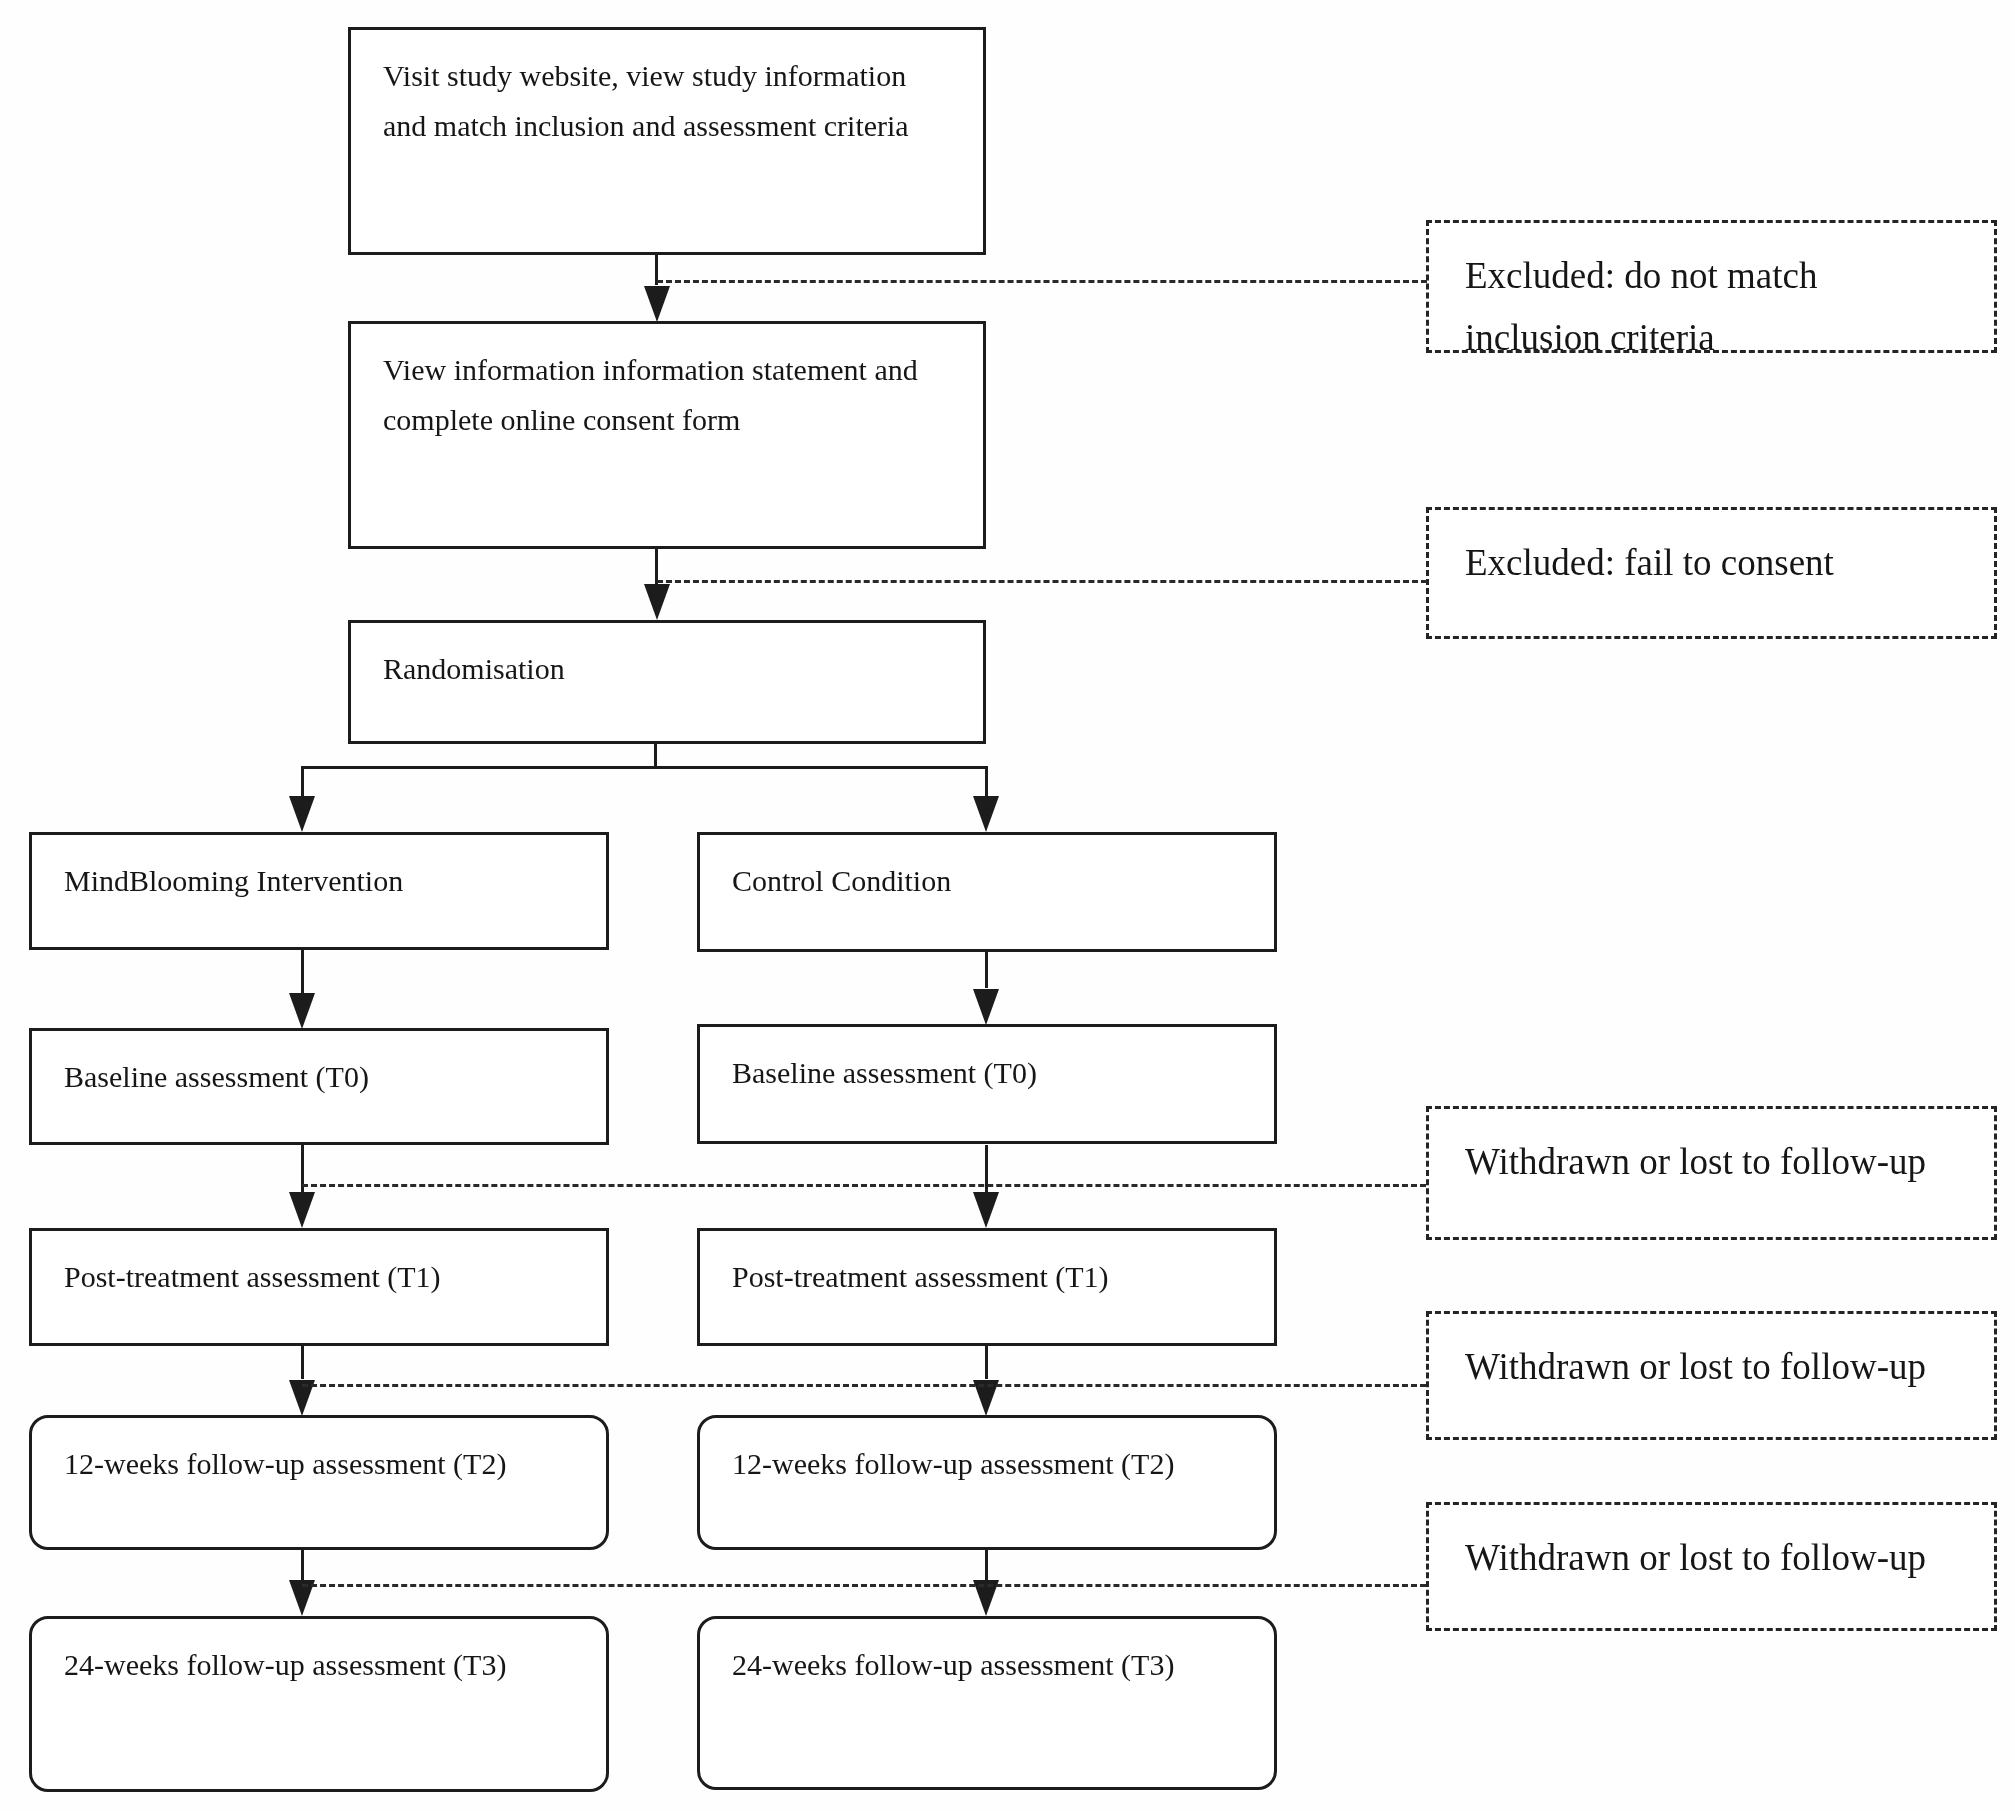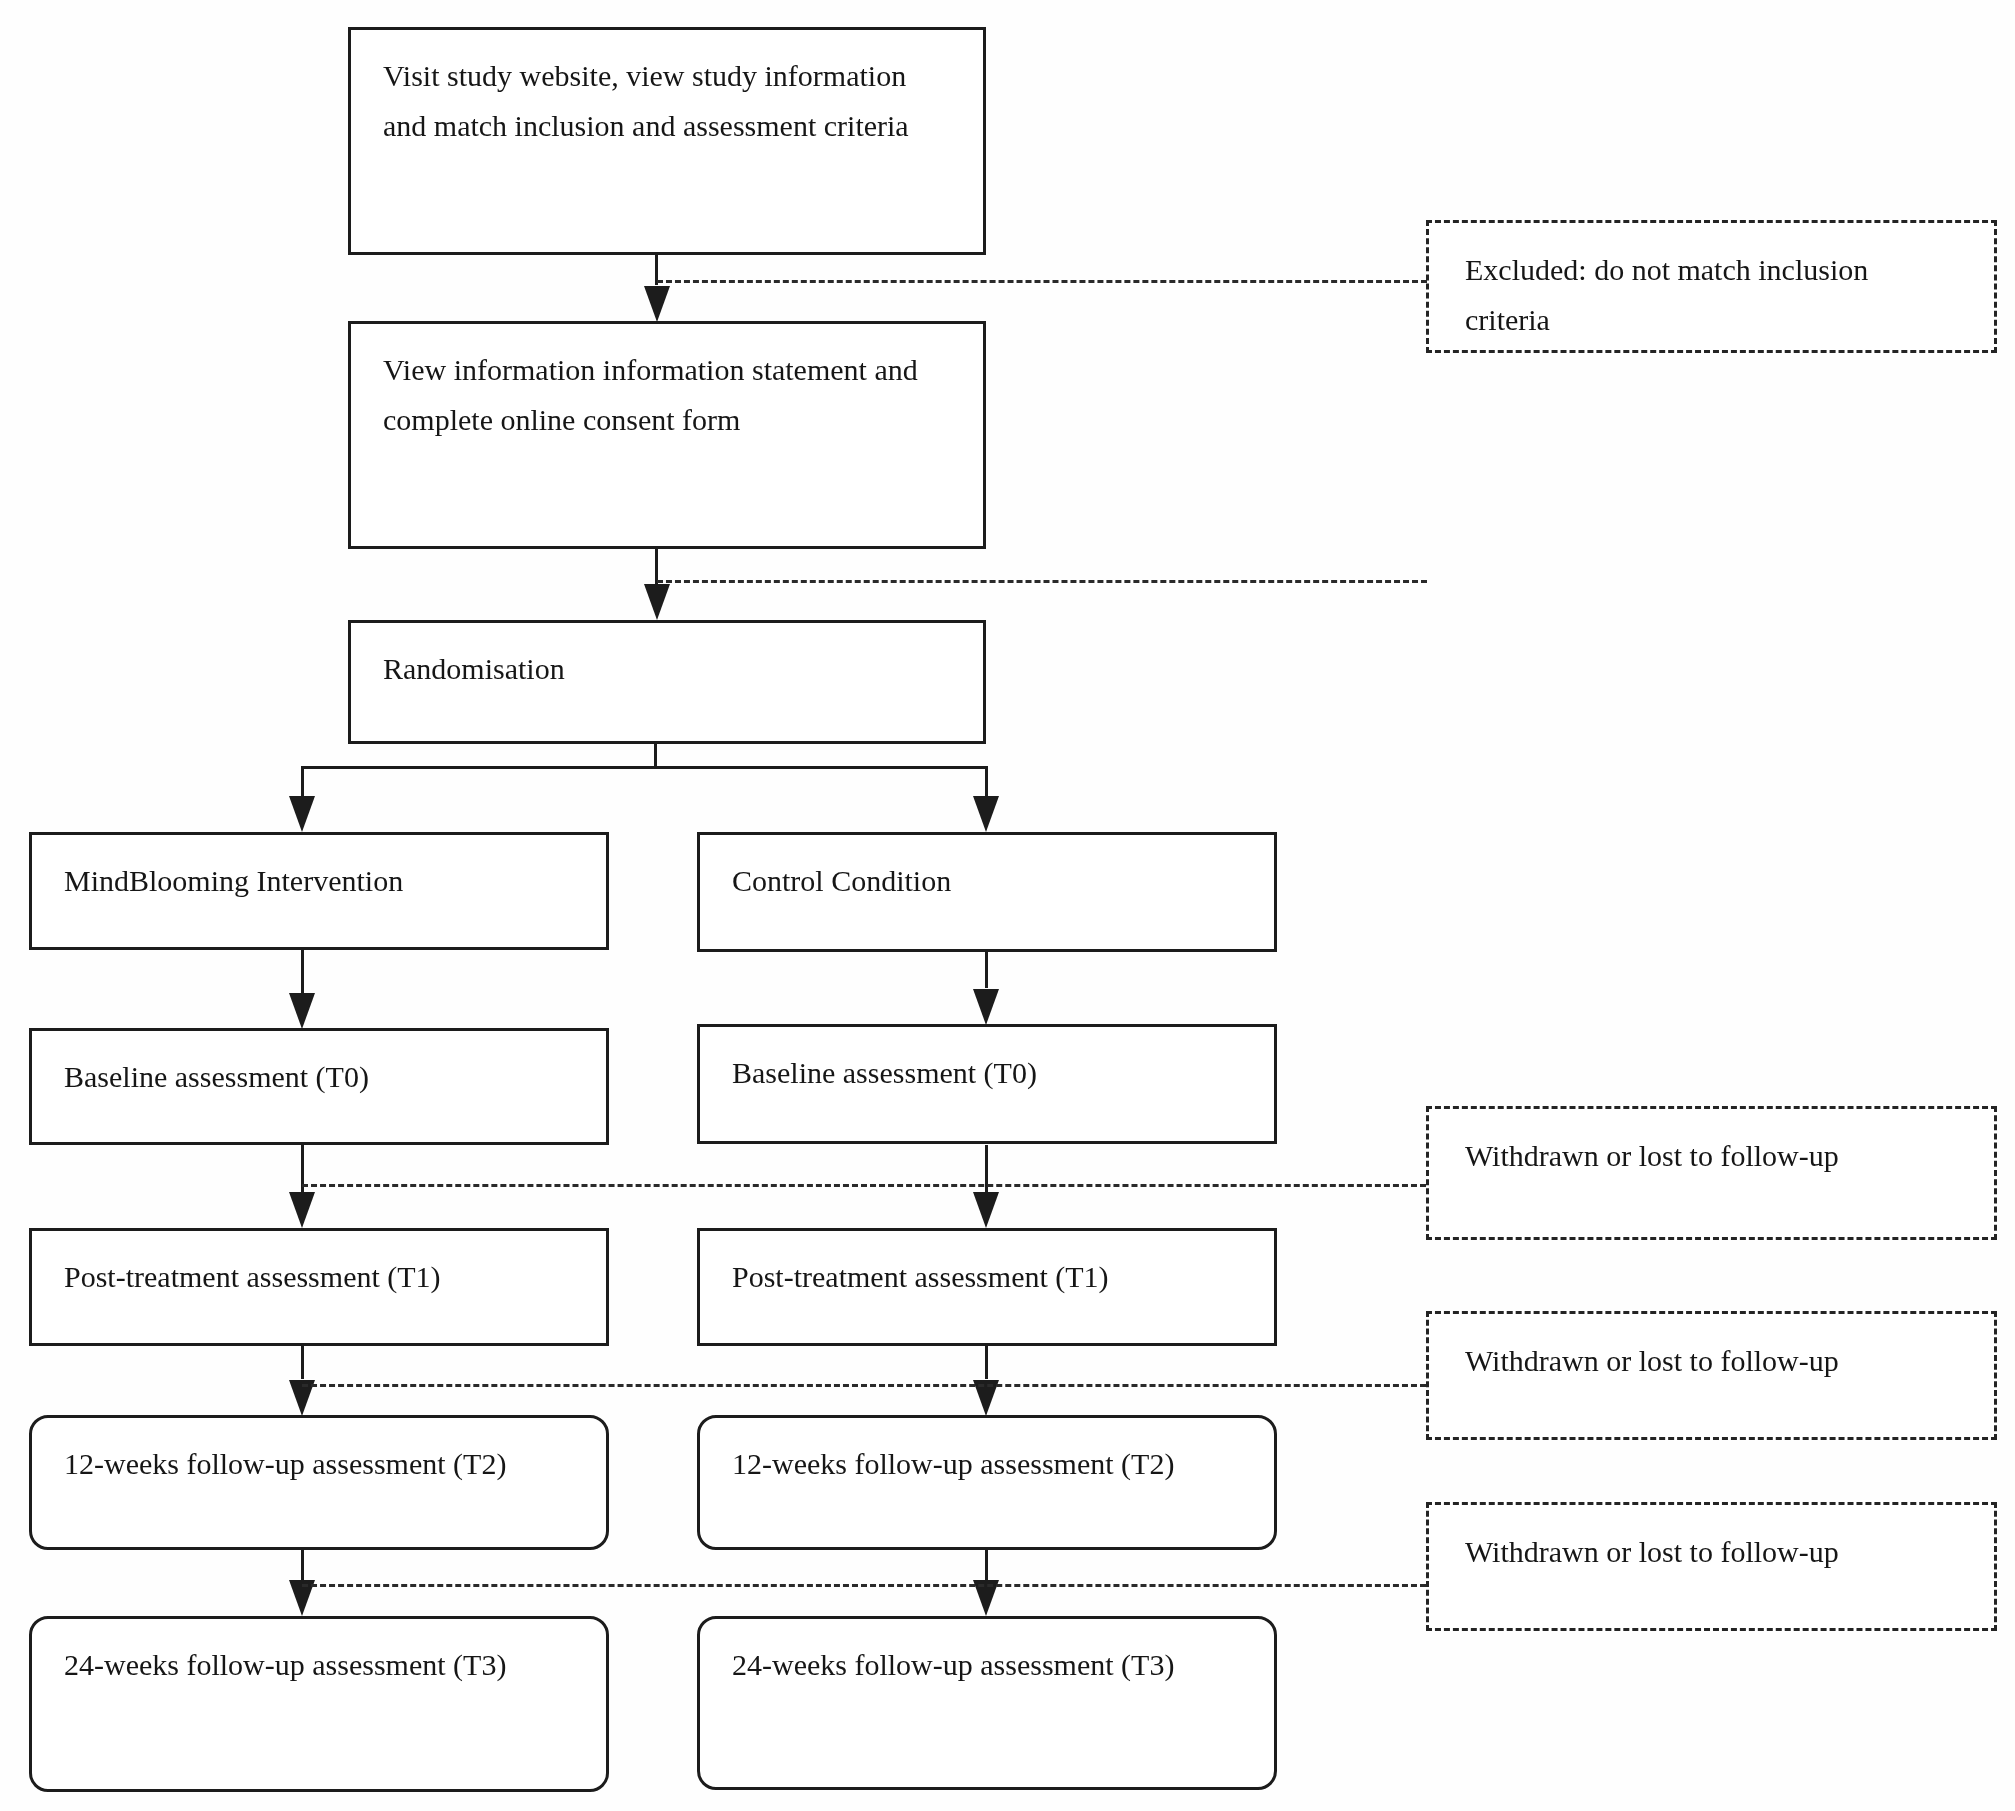--- a/index.html
+++ b/index.html
@@ -19,21 +19,21 @@
     font-size: 30px;
     line-height: 1.68;
     padding: 21px 65px 21px 32px;
     color: #161616;
   }
   .note {
     position: absolute;
     box-sizing: border-box;
     border: 3.2px dashed #242424;
     background: #ffffff;
-    font-size: 30px;
+    font-size: 37px;
     line-height: 1.68;
     padding: 22px 36px 22px 36px;
     color: #161616;
   }
   .narrow { padding-right: 44px; border-radius: 19px; }
   .vline {
     position: absolute;
     width: 2.6px;
     background: #1c1c1c;
   }
@@ -82,20 +82,21 @@
   <div class="box" style="left:697px; top:1024px; width:580px; height:120px;">Baseline assessment (T0)</div>
 
   <div class="box" style="left:697px; top:1228px; width:580px; height:118px;">Post-treatment assessment (T1)</div>
 
   <div class="box narrow" style="left:697px; top:1415px; width:580px; height:135px;">12-weeks follow-up assessment (T2)</div>
 
   <div class="box narrow" style="left:697px; top:1616px; width:580px; height:174px;">24-weeks follow-up assessment (T3)</div>
 
   <div class="note" style="left:1426px; top:220px; width:571px; height:133px;">Excluded: do not match inclusion criteria</div>
 
+  <div class="note" style="left:1426px; top:507px; width:571px; height:132px;">Excluded: fail to consent</div>
 
   <div class="note" style="left:1426px; top:1106px; width:571px; height:134px;">Withdrawn or lost to follow-up</div>
 
   <div class="note" style="left:1426px; top:1311px; width:571px; height:129px;">Withdrawn or lost to follow-up</div>
 
   <div class="note" style="left:1426px; top:1502px; width:571px; height:129px;">Withdrawn or lost to follow-up</div>
 
   <div class="vline" style="left:655px; top:255px; height:30px;"></div>
   <div class="arrowhead" style="left:644px; top:286px;"></div>
 

